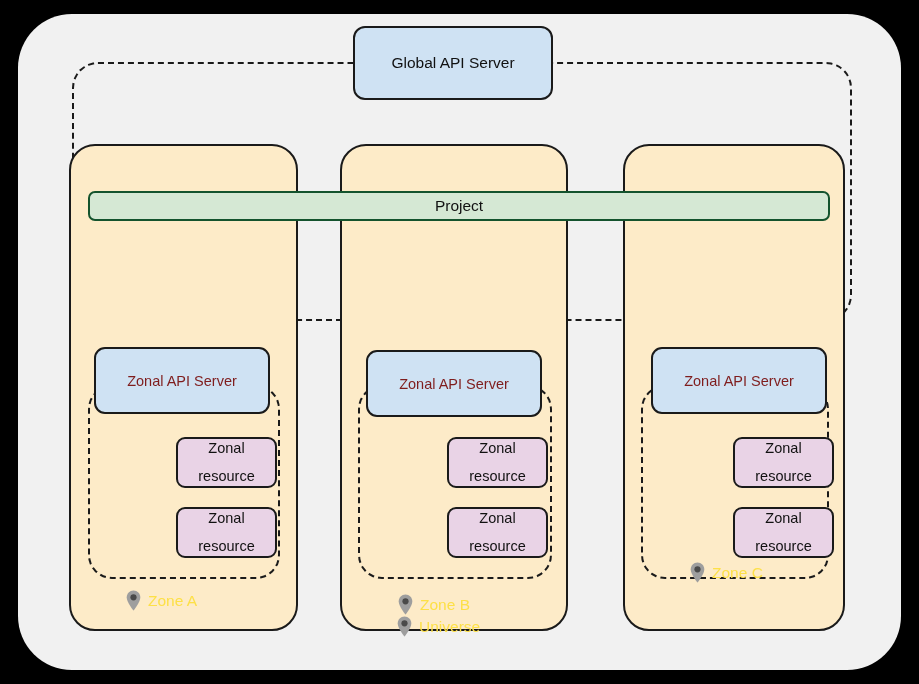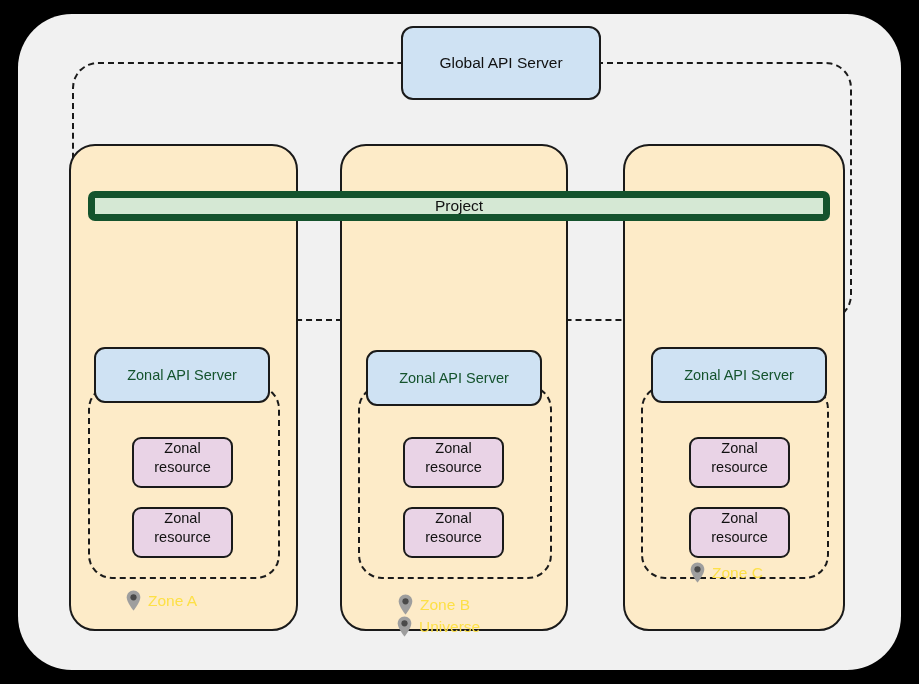--- a/index.html
+++ b/index.html
@@ -66,21 +66,21 @@
   .zone-inner-b { left: 358px; width: 194px; }
   .zone-inner-c { left: 641px; width: 188px; }
 
   
   .green-bar {
     position: absolute;
     left: 88px;
     width: 742px;
     height: 30px;
     background: #d5e8d4;
-    border: 7px solid #14532d;
+    border: 2px solid #14532d;
     border-radius: 7px;
     box-sizing: border-box;
     display: flex;
     align-items: center;
     justify-content: center;
     font-size: 15.5px;
     color: #111111;
   }
   .bar-project  { top: 191px; }
   .bar-globalres{ top: 251px; }
@@ -94,58 +94,58 @@
     height: 74px;
     background: #cfe2f3;
     border: 2px solid #1a1a1a;
     border-radius: 12px;
     box-sizing: border-box;
     display: flex;
     align-items: center;
     justify-content: center;
     font-size: 15.5px;
     color: #111111;
-    margin-left: 48px;
   }
 
   
   .zonal-api {
     position: absolute;
-    height: 56px;
+    height: 67px;
     background: #cfe2f3;
     border: 2px solid #1a1a1a;
     border-radius: 11px;
     box-sizing: border-box;
     display: flex;
     align-items: center;
     justify-content: center;
     font-size: 14.5px;
-    color: #14532d;
+    color: #7f1d1d;
   }
   .zonal-api-a { left: 94px;  top: 347px; width: 176px; }
   .zonal-api-b { left: 366px; top: 350px; width: 176px; }
   .zonal-api-c { left: 651px; top: 347px; width: 176px; }
 
   
   .zonal-res {
     position: absolute;
     width: 101px;
     height: 51px;
     background: #e9d3e6;
     border: 2px solid #1a1a1a;
     border-radius: 9px;
     box-sizing: border-box;
     display: flex;
     flex-direction: column;
     align-items: center;
-    justify-content: flex-start;
+    justify-content: space-between;
     font-size: 14.5px;
     line-height: 1.32;
     color: #111111;
     text-align: center;
+    margin-left: 44px;
   }
   .res-a1 { left: 132px; top: 437px; }
   .res-a2 { left: 132px; top: 507px; }
   .res-b1 { left: 403px; top: 437px; }
   .res-b2 { left: 403px; top: 507px; }
   .res-c1 { left: 689px; top: 437px; }
   .res-c2 { left: 689px; top: 507px; }
 
   
   .pin-label {

